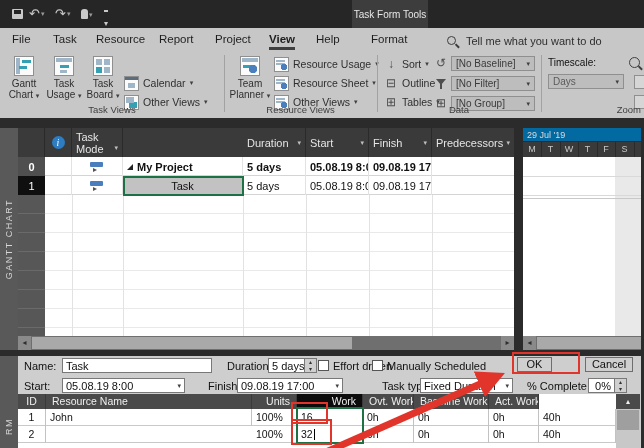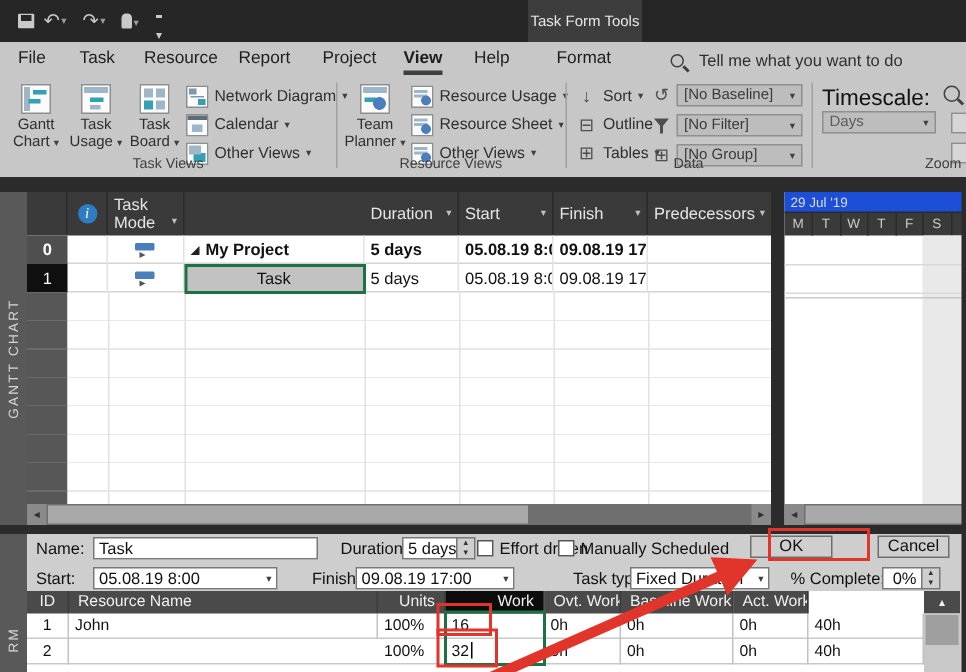--- a/index.html
+++ b/index.html
@@ -74,21 +74,21 @@
   .numcol{position:absolute;left:0;top:38px;width:27px;height:141px;background:#575757;
      background-image:repeating-linear-gradient(to bottom,rgba(0,0,0,0) 0 18px,#6a6a6a 18px 19px)}
   .tmico{position:relative;width:14px;height:9px;margin:0 auto}
   .tmico::before{content:"";position:absolute;left:0;top:0;width:13px;height:5px;background:#4a7ebd;border-radius:1px}
   .tmico::after{content:"";position:absolute;left:3px;top:6px;width:0;height:0;border-left:4px solid #555;border-top:2px solid rgba(0,0,0,0);border-bottom:2px solid rgba(0,0,0,0)}
   .sumtri{width:0;height:0;border-bottom:6px solid #222;border-left:6px solid rgba(0,0,0,0);margin-right:4px}
   .infoic{width:13px;height:13px;border-radius:50%;background:#2e7cc2;color:#fff;font-family:"Liberation Serif",serif;
           font-style:italic;font-size:10px;text-align:center;line-height:13px;margin:0 auto}
   
   .tl{left:523px;top:128px;width:121px;height:222px;background:#fff}
-  .tlh1{position:absolute;left:0;top:0;width:121px;height:14px;background:#1d4ed8;color:#dcdcdc;
+  .tlh1{position:absolute;left:0;top:0;width:121px;height:14px;background:#0369a1;color:#dcdcdc;
         font-size:9px;line-height:14px;padding-left:4px;box-sizing:border-box;border-bottom:1px solid #2a2a2a}
   .tlh2{position:absolute;left:0;top:14px;width:121px;height:15px;background:#3a3a3a}
   .tld{position:absolute;top:0;width:18px;height:15px;color:#c9c9c9;font-size:9px;text-align:center;line-height:15px;border-right:1px solid #2a2a2a}
   .wkend{position:absolute;left:92px;top:29px;width:29px;height:193px;background:#e9e9e9}
   .tlrow{position:absolute;left:0;width:121px;height:1px;background:#d9d9d9}
   
   .hscroll{height:14px;background:#6f6f6f}
   .sbarrow{position:absolute;top:0;width:13px;height:14px;background:#8a8a8a;color:#2e2e2e;font-size:8px;
            text-align:center;line-height:14px}
   .sbthumb{position:absolute;top:1px;height:12px;background:#a9a9a9}
@@ -153,25 +153,20 @@
       <span>Gantt Chart</span> <span class="arr">▾</span>
     </div>
     <div class="bigbtn" style="left:44px;width:40px">
       <div class="bicon i-usage"></div>
       <span>Task Usage</span> <span class="arr">▾</span>
     </div>
     <div class="bigbtn" style="left:84px;width:38px">
       <div class="bicon i-board"></div>
       <span>Task Board</span> <span class="arr">▾</span>
     </div>
-    <div class="smitem" style="left:124px;top:4px">
-      <span class="sicon i-net"></span>
-      <span>Network Diagram</span>
-      <span class="arr">▾</span>
-    </div>
     <div class="smitem" style="left:124px;top:23px">
       <span class="sicon i-cal"></span>
       <span>Calendar</span>
       <span class="arr">▾</span>
     </div>
     <div class="smitem" style="left:124px;top:42px">
       <span class="sicon i-other"></span>
       <span>Other Views</span>
       <span class="arr">▾</span>
     </div>
@@ -226,21 +221,21 @@
       <span>[No Filter]</span>
         <span class="arr">▾</span>
     </div>
     <div class="combo" style="left:451px;top:44px;width:84px">
       <span>[No Group]</span>
         <span class="arr">▾</span>
     </div>
     <div class="glabel" style="left:377px;width:164px">Data</div>
     <div class="gdiv" style="left:541px"></div>
 
-    <div class="flabel" style="left:548px;top:5px;font-size:15px">Timescale:</div>
+    <div class="flabel" style="left:548px;top:5px;font-size:10px">Timescale:</div>
     <div class="combo" style="left:548px;top:22px;width:76px;color:#5a5a5a">
       <span>Days</span>
         <span class="arr">▾</span>
     </div>
     <div class="i-zoom" style="left:629px;top:5px"></div>
     <div class="edgeic" style="left:634px;top:23px"></div>
     <div class="edgeic" style="left:634px;top:43px"></div>
     <div class="glabel" style="left:541px;width:100px;text-align:right">Zoom</div>
   </div>
 
@@ -349,21 +344,21 @@
 
     <div class="flabel" style="left:24px;top:4px">Name:</div>
     <div class="finput" style="left:62px;top:2px;width:150px">Task</div>
     <div class="flabel" style="left:227px;top:4px">Duration:</div>
     <div class="finput" style="left:268px;top:2px;width:37px">5 days</div>
     <div class="spin" style="left:304px;top:2px"><span>▴</span><br><span>▾</span></div>
     <div class="cbx" style="left:318px;top:4px"></div>
     <div class="flabel" style="left:333px;top:4px">Effort driven</div>
     <div class="cbx" style="left:372px;top:4px"></div>
     <div class="flabel" style="left:387px;top:4px">Manually Scheduled</div>
-    <div class="btn" style="left:500px;top:1px;width:55px">OK</div>
+    <div class="btn" style="left:517px;top:1px;width:35px">OK</div>
     <div class="btn" style="left:585px;top:1px;width:48px">Cancel</div>
 
     <div class="flabel" style="left:24px;top:24px">Start:</div>
     <div class="fcombo" style="left:62px;top:22px;width:123px">
       <span>05.08.19 8:00</span>
         <span class="arr">▾</span>
     </div>
     <div class="flabel" style="left:208px;top:24px">Finish:</div>
     <div class="fcombo" style="left:237px;top:22px;width:106px">
       <span>09.08.19 17:00</span>

